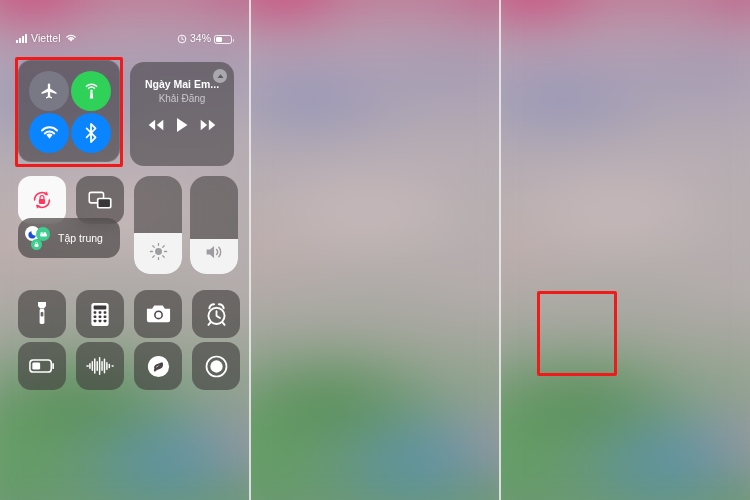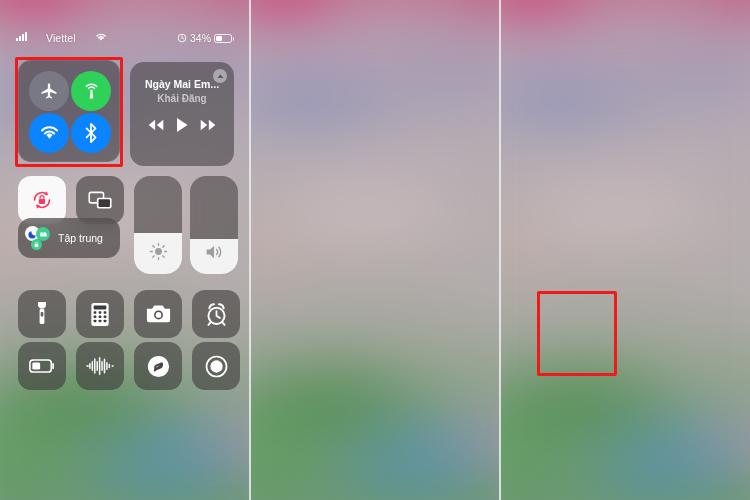--- a/index.html
+++ b/index.html
@@ -48,22 +48,22 @@
   #panel2 { left: 250px; width: 250px; }
   #panel3 { left: 500px; width: 250px; }
 
   
   .statusbar {
     position: absolute; top: 30px; left: 0; width: 100%;
     height: 16px; color: #fff;
     font-size: 10.5px;
     display: flex; align-items: center;
   }
-  .sb-left { position: absolute; left: 16px; display: flex; gap: 19px; }
-  .sb-right { position: absolute; right: 18px; display: flex; align-items: center; gap: 3px; }
+  .sb-left { position: absolute; left: 16px; display: flex; align-items: center; gap: 4px; }
+  .sb-right { position: absolute; right: 18px; display: flex; align-items: flex-end; gap: 3px; }
   .bars { display: flex; align-items: flex-end; gap: 1px; height: 9px; }
   .bars i { display: block; width: 2px; background: #fff; border-radius: .5px; }
   .bars i:nth-child(1) { height: 3px; }
   .bars i:nth-child(2) { height: 5px; }
   .bars i:nth-child(3) { height: 7px; }
   .bars i:nth-child(4) { height: 9px; }
   .carrier { font-size: 10.5px; letter-spacing: .1px; text-shadow: 0 0 2px rgba(0,0,0,.25); }
   .pct { font-size: 10.5px; text-shadow: 0 0 2px rgba(0,0,0,.25); }
   .batt {
     width: 18px; height: 9px; border: 1px solid rgba(255,255,255,.85);
@@ -129,21 +129,21 @@
     position: absolute; left: 130px; top: 62px; width: 104px; height: 104px;
     border-radius: 14px; background: rgba(70,66,68,0.60); backdrop-filter: blur(10px);
     padding: 16px 8px 8px; text-align: center;
   }
   #media .airplay {
     position: absolute; right: 7px; top: 7px; width: 14px; height: 14px;
     border-radius: 50%; background: rgba(180,180,186,0.85);
     display:flex; align-items:center; justify-content:center;
   }
   #media .mtitle { color: #fff; font-size: 10.5px; font-weight: 600; white-space: nowrap; overflow: hidden; text-align: center; }
-  #media .martist { color: rgba(232,232,234,0.72); font-size: 10px; margin-top: 3px; font-weight: bold; }
+  #media .martist { color: rgba(232,232,234,0.72); font-size: 10px; margin-top: 3px; }
   #media .mctl { display: flex; align-items: center; justify-content: space-around; margin-top: 13px; padding: 0 4px; }
 
   
   #conn2 {
     position: absolute; left: 268px; top: 114px; width: 214px; height: 278px;
     border-radius: 30px; background: rgba(58,54,56,0.62); backdrop-filter: blur(14px);
     border: .5px solid rgba(255,255,255,0.07);
   }
   .c2cell { position: absolute; width: 96px; text-align: center; }
   .c2cell .orb {

